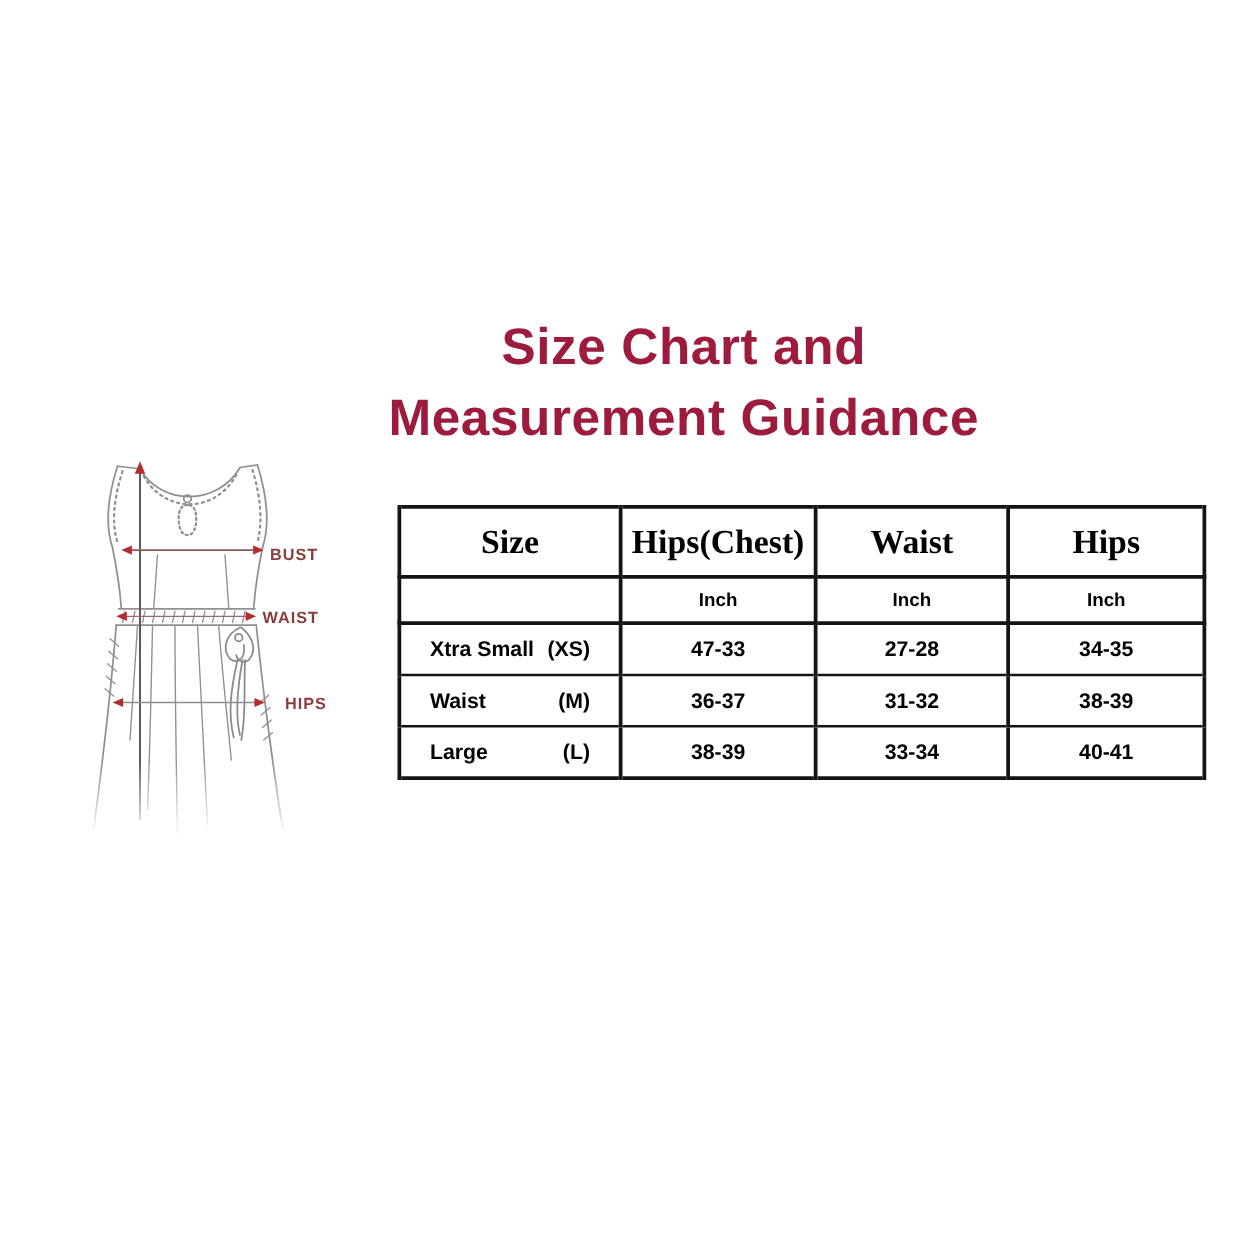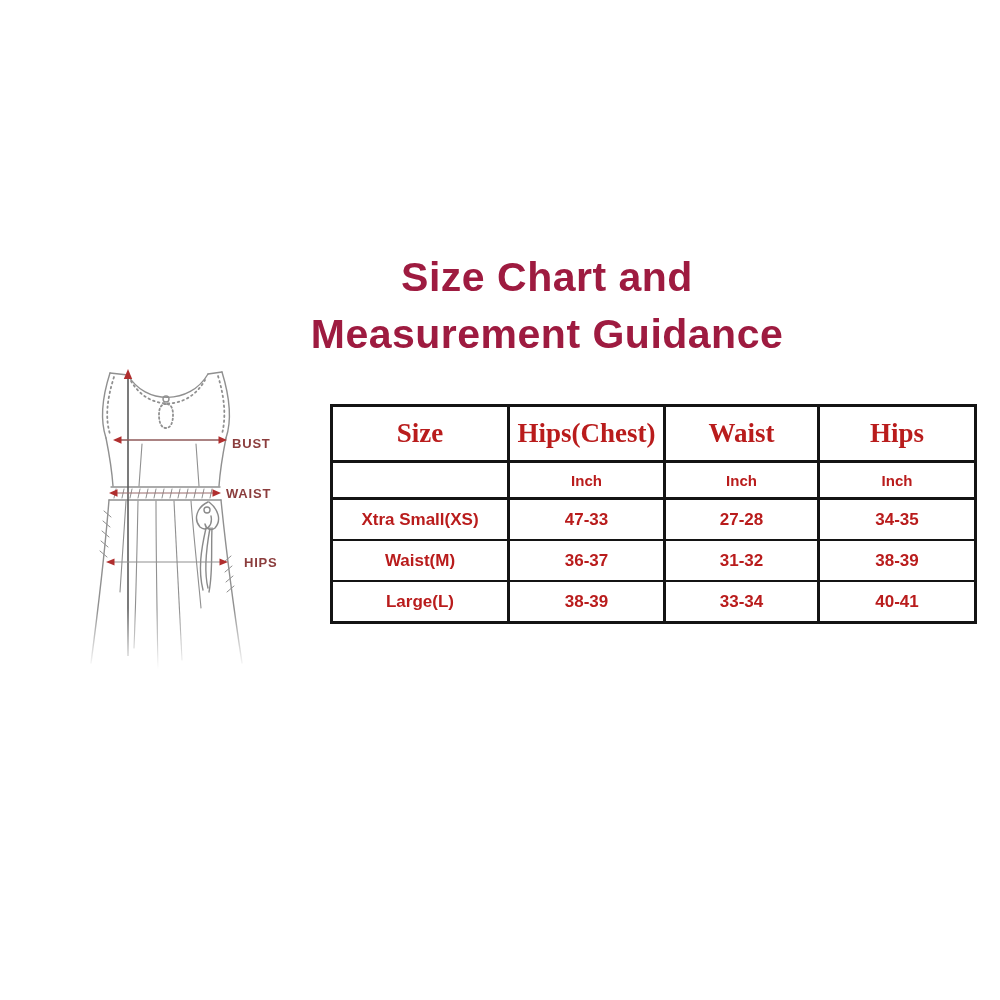--- a/index.html
+++ b/index.html
@@ -23,21 +23,21 @@
     color: #9e1b40;
     font-weight: bold;
     font-size: 41px;
     line-height: 57px;
     letter-spacing: 0.5px;
   }
 
   
   .dress-figure {
     position: absolute;
-    left: 60px;
+    left: 44px;
     top: 360px;
     width: 250px;
     height: 345px;
   }
   .dress-figure svg text {
     font-family: "Liberation Sans", sans-serif;
     font-size: 13px;
     font-weight: bold;
     fill: #8b3d3d;
     letter-spacing: 0.8px;
@@ -48,27 +48,27 @@
     top: 608px;
     width: 260px;
     height: 85px;
     background: linear-gradient(to bottom, rgba(255,255,255,0) 0%, #ffffff 72%, #ffffff 100%);
     pointer-events: none;
   }
 
   
   table.size-chart {
     position: absolute;
-    left: 330px;
+    left: 318px;
     top: 404px;
     width: 644px;
     border-collapse: collapse;
     table-layout: fixed;
     background: #ffffff;
-    color: #b91c1c;
+    color: #000000;
   }
   table.size-chart th,
   table.size-chart td {
     border: 2px solid #141414;
     border-left-width: 3px;
     border-right-width: 3px;
     text-align: center;
     vertical-align: middle;
     padding: 0;
     overflow: hidden;
@@ -87,21 +87,21 @@
     font-size: 15px;
     border-bottom-width: 3px;
   }
   tr.data-row td {
     height: 39px;
     font-weight: bold;
     font-size: 17px;
   }
   .size-label {
     display: flex;
-    justify-content: center;
+    justify-content: space-between;
     width: 128px;
     margin: 0 auto;
   }
 </style>
 </head>
 <body>
 
 <div class="canvas">
 
   <div class="title-block">

